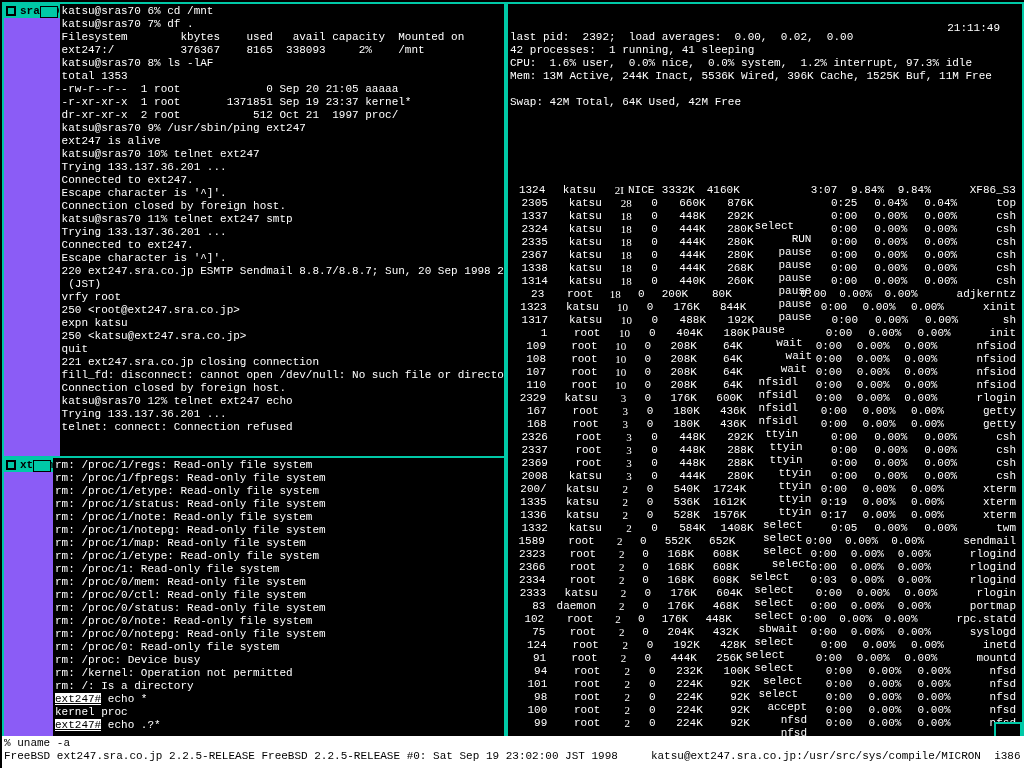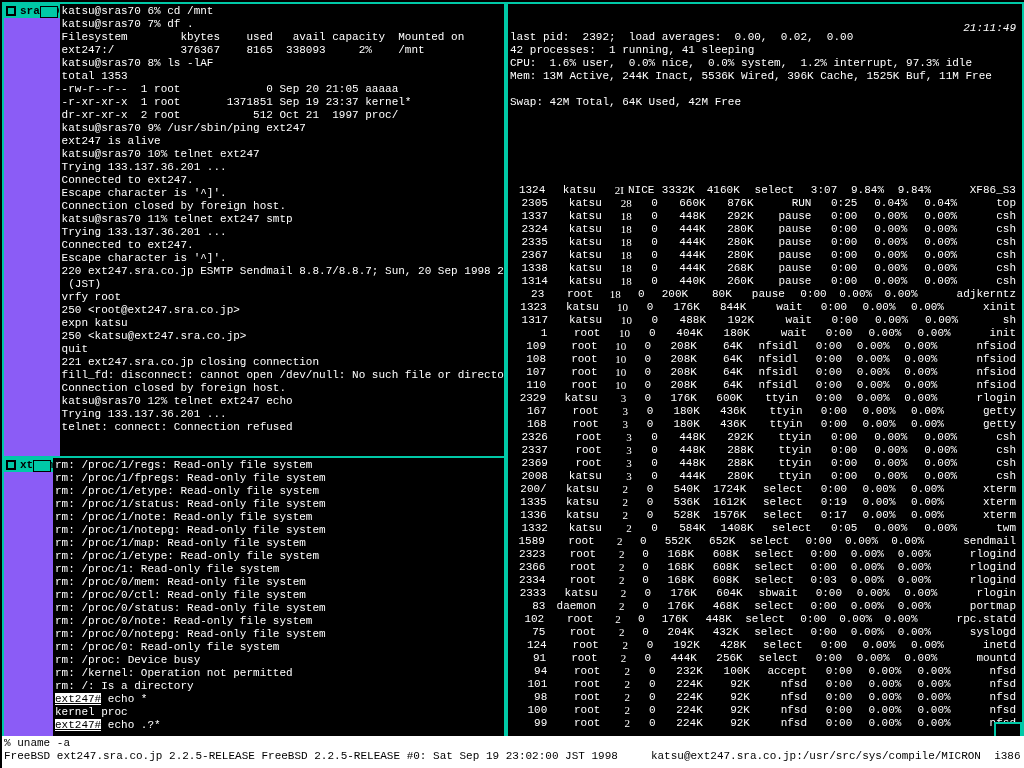--- a/index.html
+++ b/index.html
@@ -98,30 +98,29 @@
     display: inline-block;
     text-align: right;
     padding-right: 4px;
   }
   .c-pid  { width:38px;font-family:Liberation Mono, monospace; }
   .c-user { width:50px; text-align:left; }
   .c-pri  { width:26px;font-family:Liberation Serif, serif; }
   .c-nice { width:22px; }
   .c-size { width:44px; }
   .c-res  { width:44px; }
-  .c-state{ width:50px; text-align:left; padding-left:4px;}
+  .c-state{ width:50px; text-align:left; padding-left:4px;margin-top:36px;}
   .c-time { width:42px; }
   .c-wcpu { width:46px; }
   .c-cpu  { width:46px; }
   .c-cmd  { flex:1; text-align:left;margin-left:35px; }
   .time-right {
     position:absolute;
-    right:6px;
+    right:22px;
     top:18px;
-    font-style:italic;
   }
 </style>
 </head>
 <body>
 
 <div class="window" id="win-sras70">
   <div class="titlebar">
     <span class="dot"></span>
     <span>sras70</span>
     <span class="right-box"></span>

